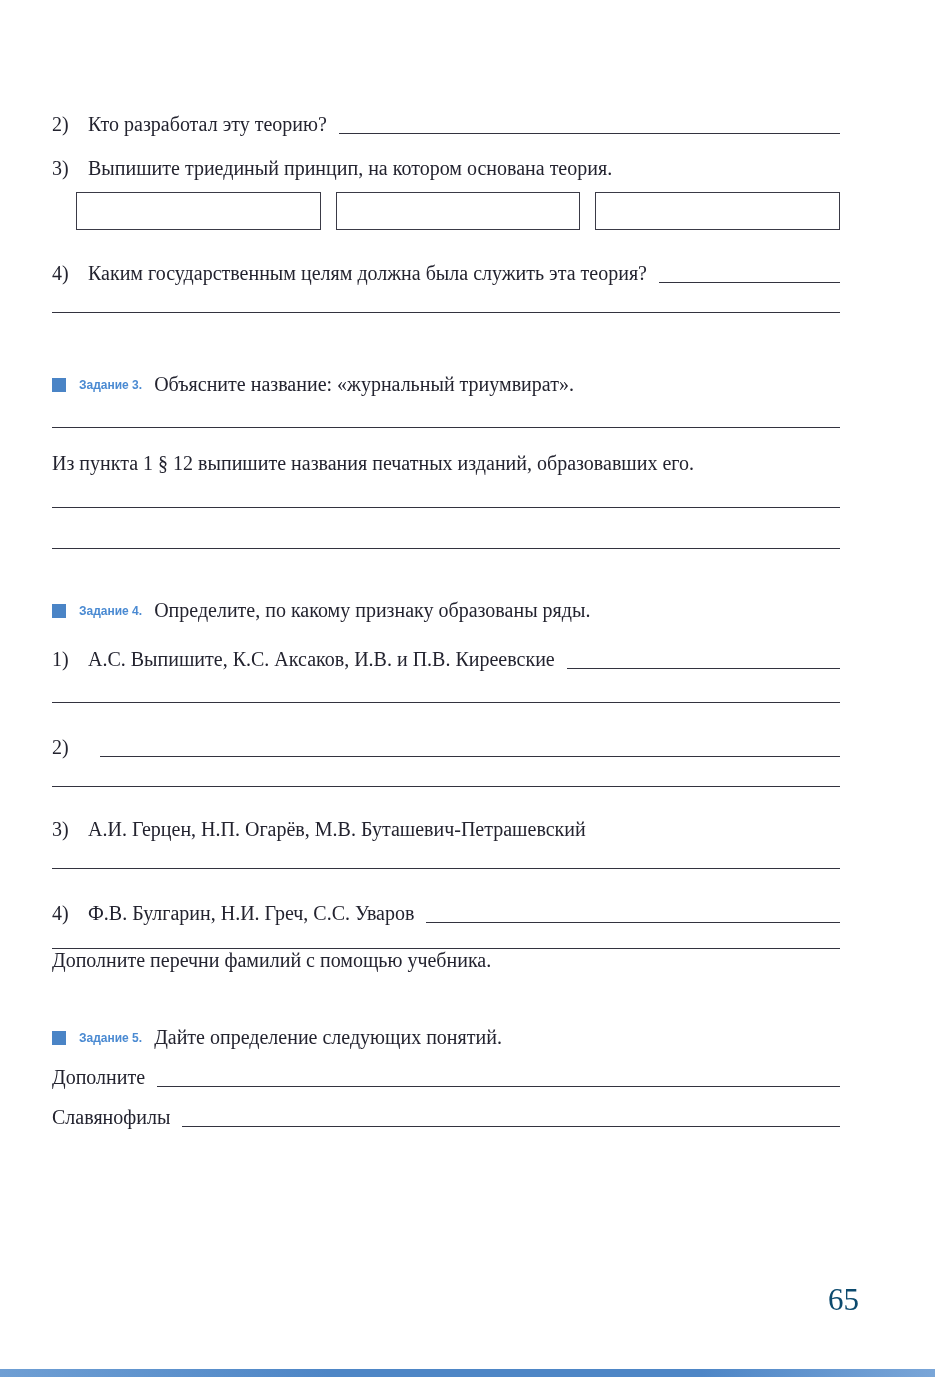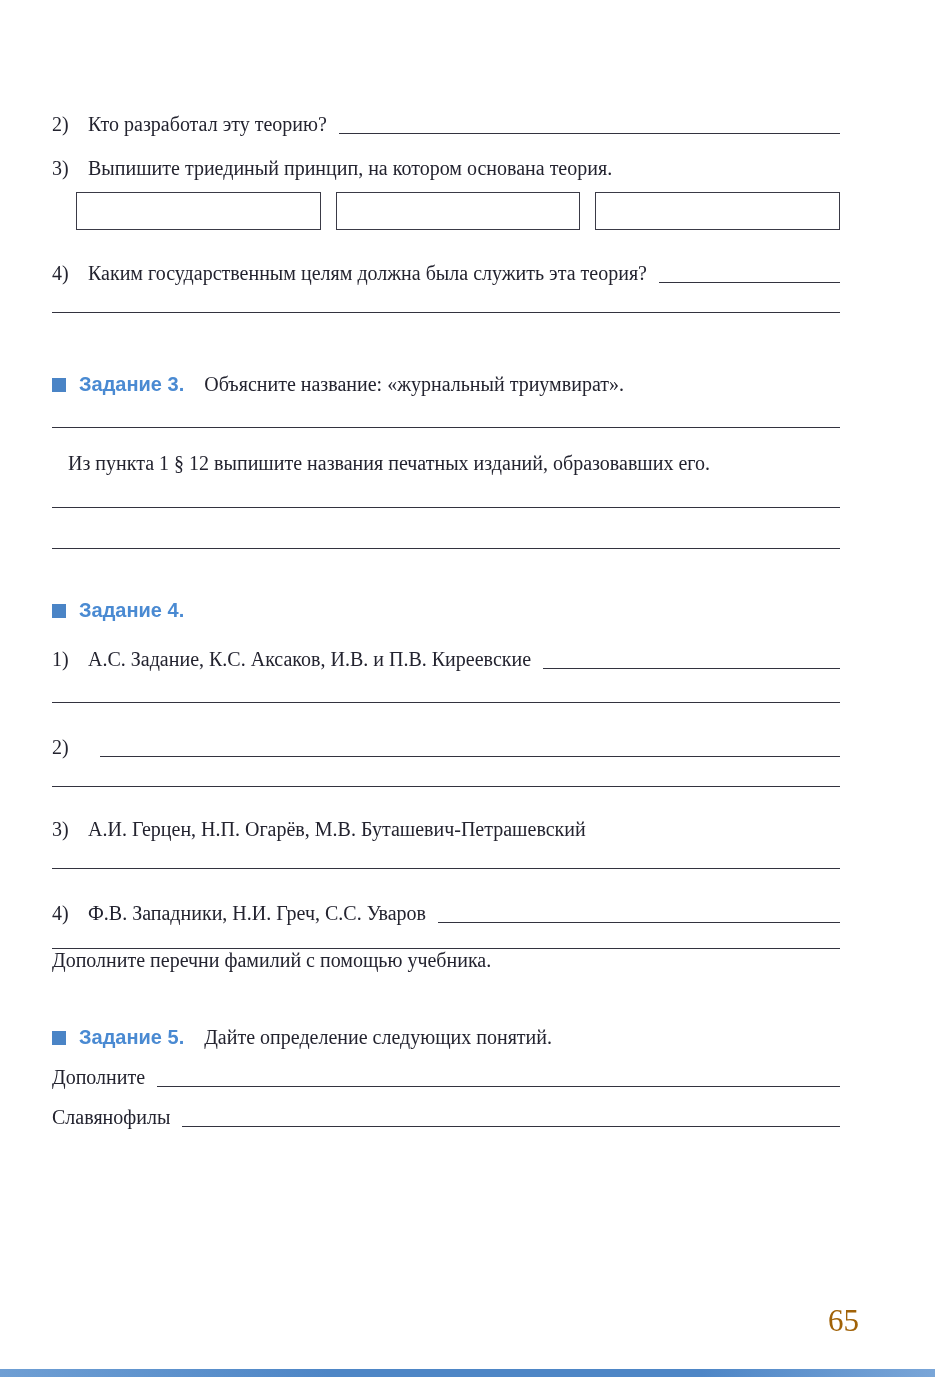--- a/index.html
+++ b/index.html
@@ -37,47 +37,47 @@
   .bullet {
     width:14px; height:14px;
     background:#4a84c6;
     margin-right:13px;
     flex:0 0 auto;
   }
   .task-label {
     font-family:"Liberation Sans", sans-serif;
     font-weight:bold;
     color:#4a8ad2;
-    margin-right:20px;
+    margin-right:12px;
     white-space:nowrap;
-    font-size:20px;
+    font-size:12px;
   }
   .task-text { white-space:nowrap; }
   .note { }
   .term-row { display:flex; align-items:baseline; }
   .term-label { white-space:nowrap; }
   .page-number {
     position:absolute;
-    right:76px; bottom:38px;
+    right:76px; bottom:59px;
     font-size:31px;
-    color:#a16207;
+    color:#0c4a6e;
   }
   .bottom-bar {
     position:absolute;
     left:0; right:0; bottom:0;
     height:8px;
     background:linear-gradient(90deg,#6f9fd4 0%, #4e86c6 35%, #4e86c6 75%, #7aa6d8 100%);
   }
   
   .m-q3 { margin-top:21px; }
   .m-q4 { margin-top:32px; }
   .m-rule-q4 { margin-top:27px; }
   .m-task3 { margin-top:60px; }
   .m-rule-t3 { margin-top:31px; }
-  .m-follow { margin-top:24px;margin-left:16px; }
+  .m-follow { margin-top:24px; }
   .m-rule-f1 { margin-top:32px; }
   .m-rule-f2 { margin-top:40px; }
   .m-task4 { margin-top:50px;text-align:center; }
   .m-item1 { margin-top:26px; }
   .m-rule-i1 { margin-top:31px; }
   .m-item2 { margin-top:33px; }
   .m-rule-i2 { margin-top:27px; }
   .m-item3 { margin-top:31px; }
   .m-rule-i3 { margin-top:27px; }
   .m-item4 { margin-top:33px; }
@@ -122,44 +122,45 @@
   </div>
   <div class="rule m-rule-t3"></div>
 
   <div class="m-follow">Из пункта 1 § 12 выпишите названия печатных изданий, образовавших его.</div>
   <div class="rule m-rule-f1"></div>
   <div class="rule m-rule-f2"></div>
 
   <div class="task-header m-task4">
     <span class="bullet"></span>
     <span class="task-label">Задание 4.</span>
+    <span class="task-text">Определите, по какому признаку образованы ряды.</span>
   </div>
 
   <div class="row m-item1">
     <span class="qnum">1)</span>
-    <span class="qtext">А.С. Задание, К.С. Аксаков, И.В. и П.В. Киреевские</span>
+    <span class="qtext">А.С. Выпишите, К.С. Аксаков, И.В. и П.В. Киреевские</span>
     <span class="fill"></span>
   </div>
   <div class="rule m-rule-i1"></div>
 
   <div class="row m-item2">
     <span class="qnum">2)</span>
     <span class="fill"></span>
   </div>
   <div class="rule m-rule-i2"></div>
 
   <div class="row m-item3">
     <span class="qnum">3)</span>
     <span class="qtext">А.И. Герцен, Н.П. Огарёв, М.В. Буташевич-Петрашевский</span>
   </div>
   <div class="rule m-rule-i3"></div>
 
   <div class="row m-item4">
     <span class="qnum">4)</span>
-    <span class="qtext">Ф.В. Западники, Н.И. Греч, С.С. Уваров</span>
+    <span class="qtext">Ф.В. Булгарин, Н.И. Греч, С.С. Уваров</span>
     <span class="fill"></span>
   </div>
   <div class="rule m-rule-i4"></div>
 
   <div class="note m-note">Дополните перечни фамилий с помощью учебника.</div>
 
   <div class="task-header m-task5">
     <span class="bullet"></span>
     <span class="task-label">Задание 5.</span>
     <span class="task-text">Дайте определение следующих понятий.</span>

